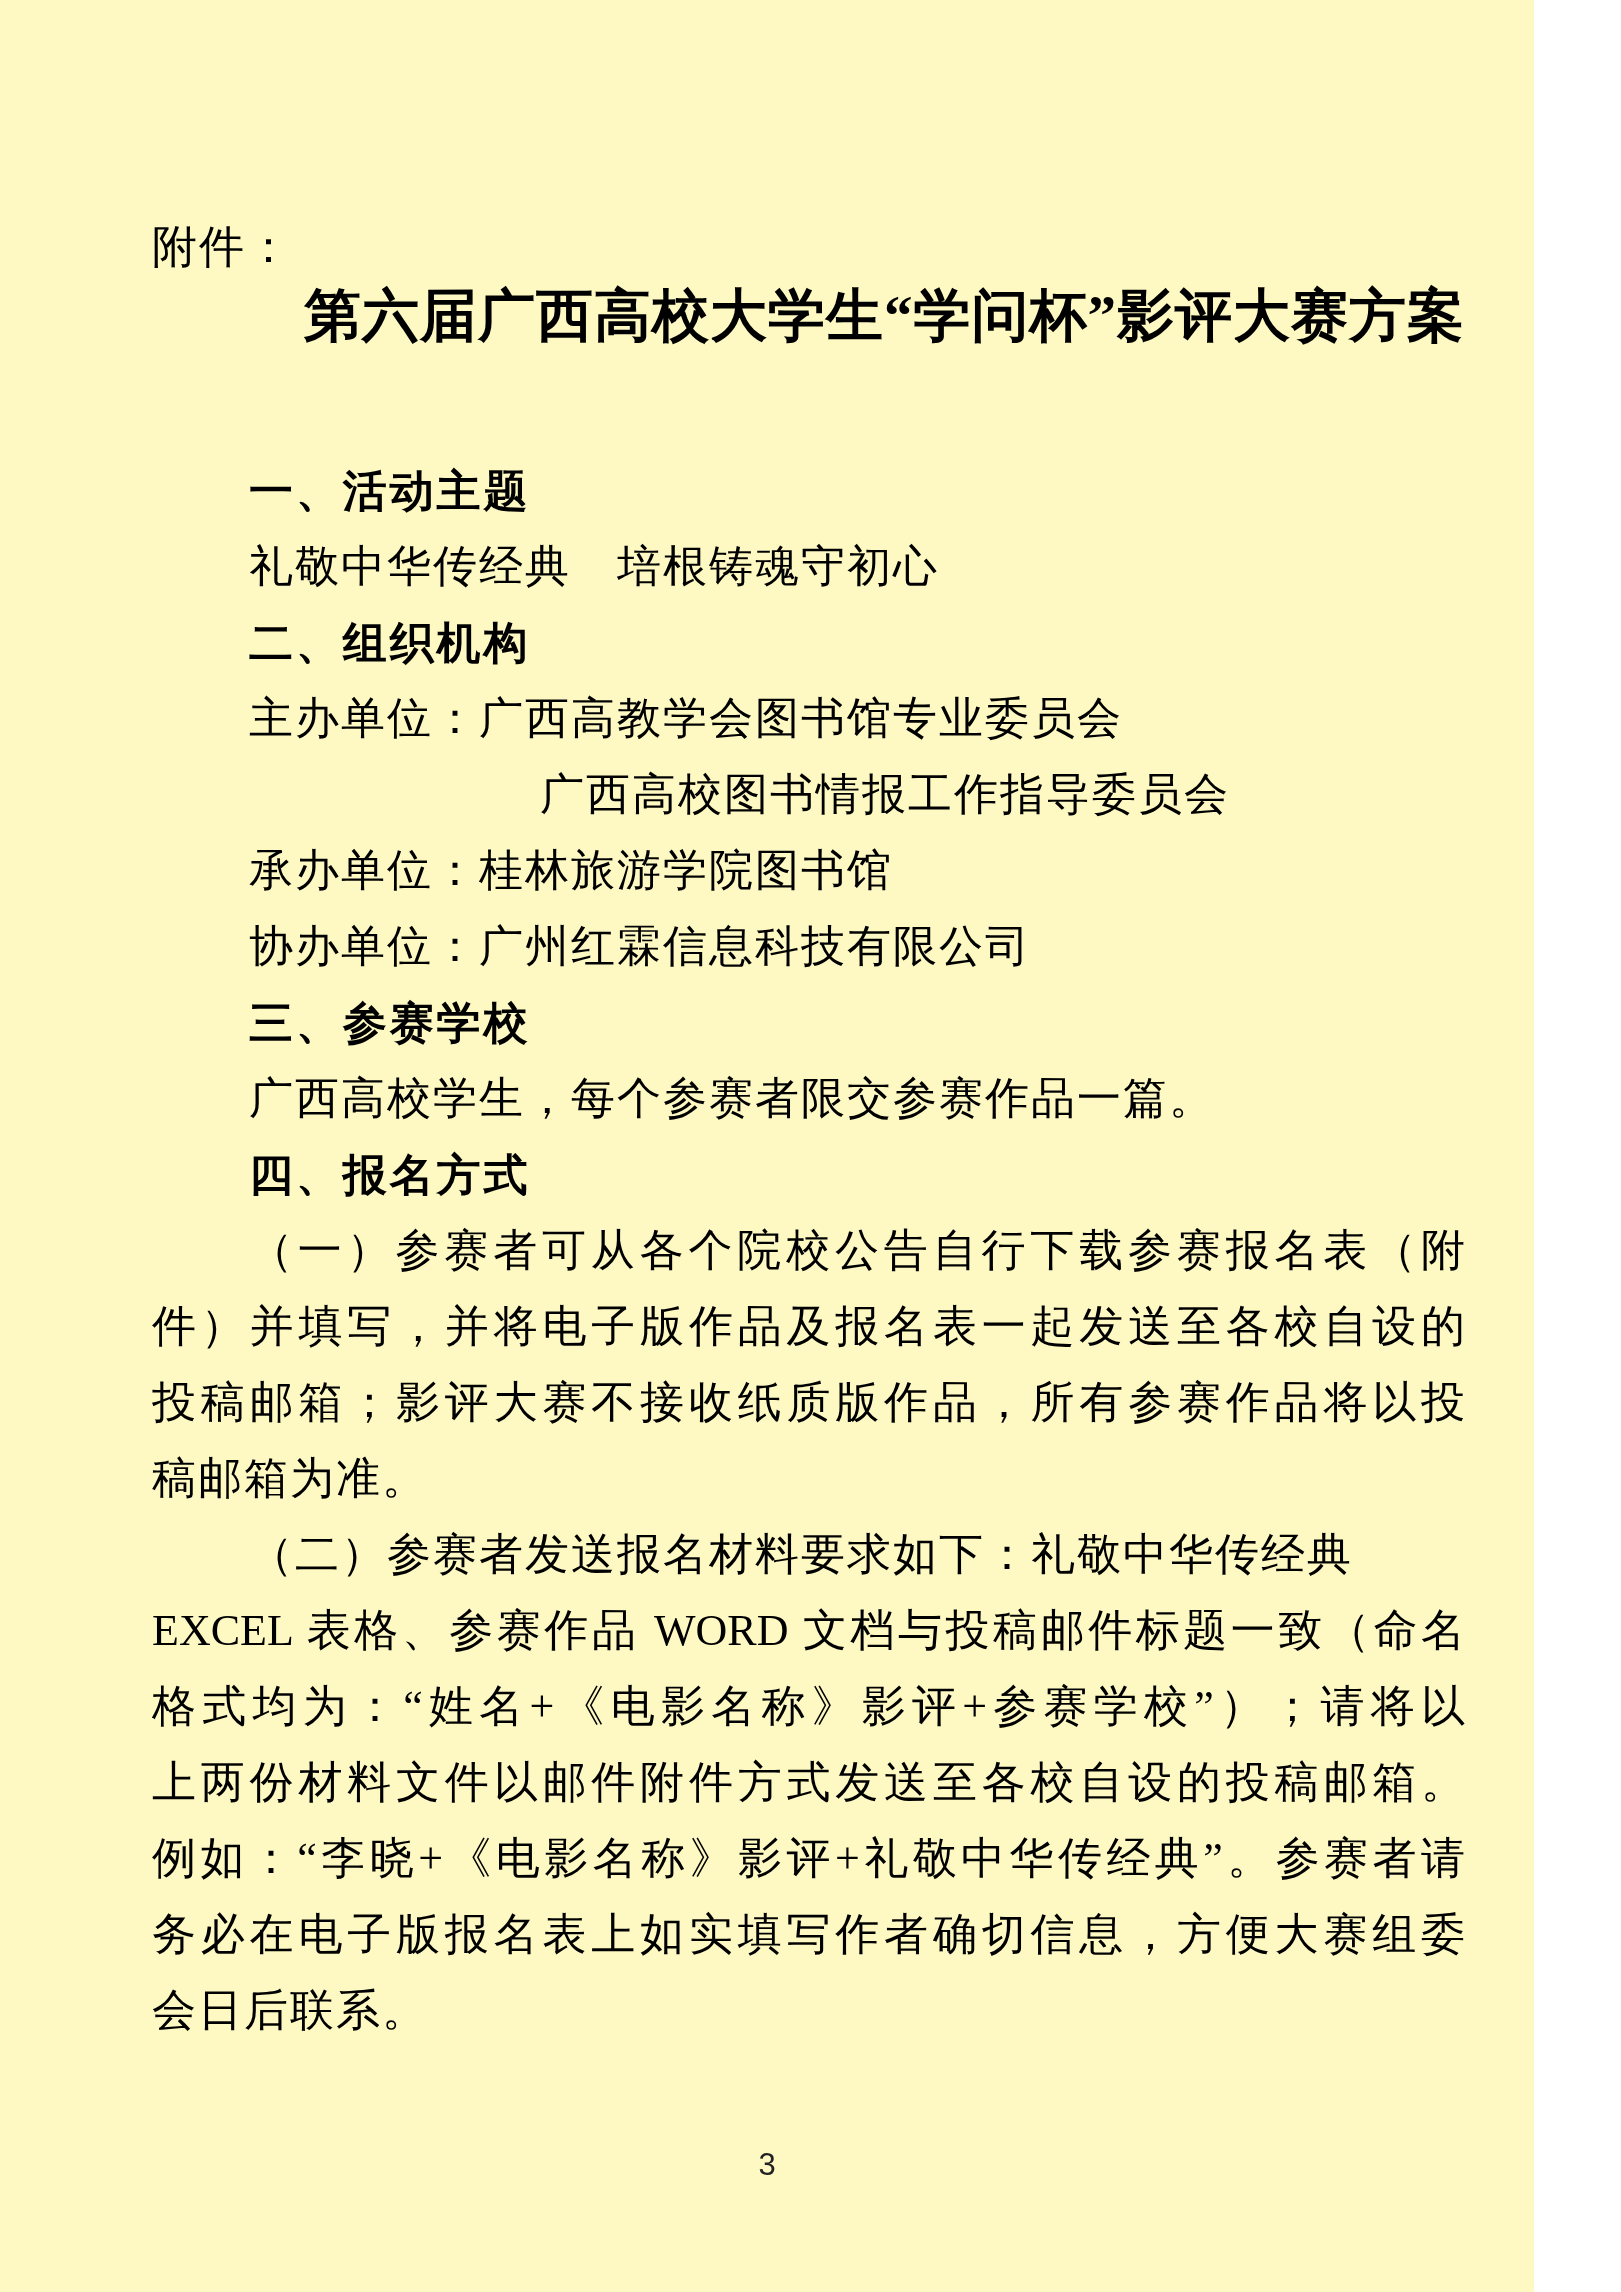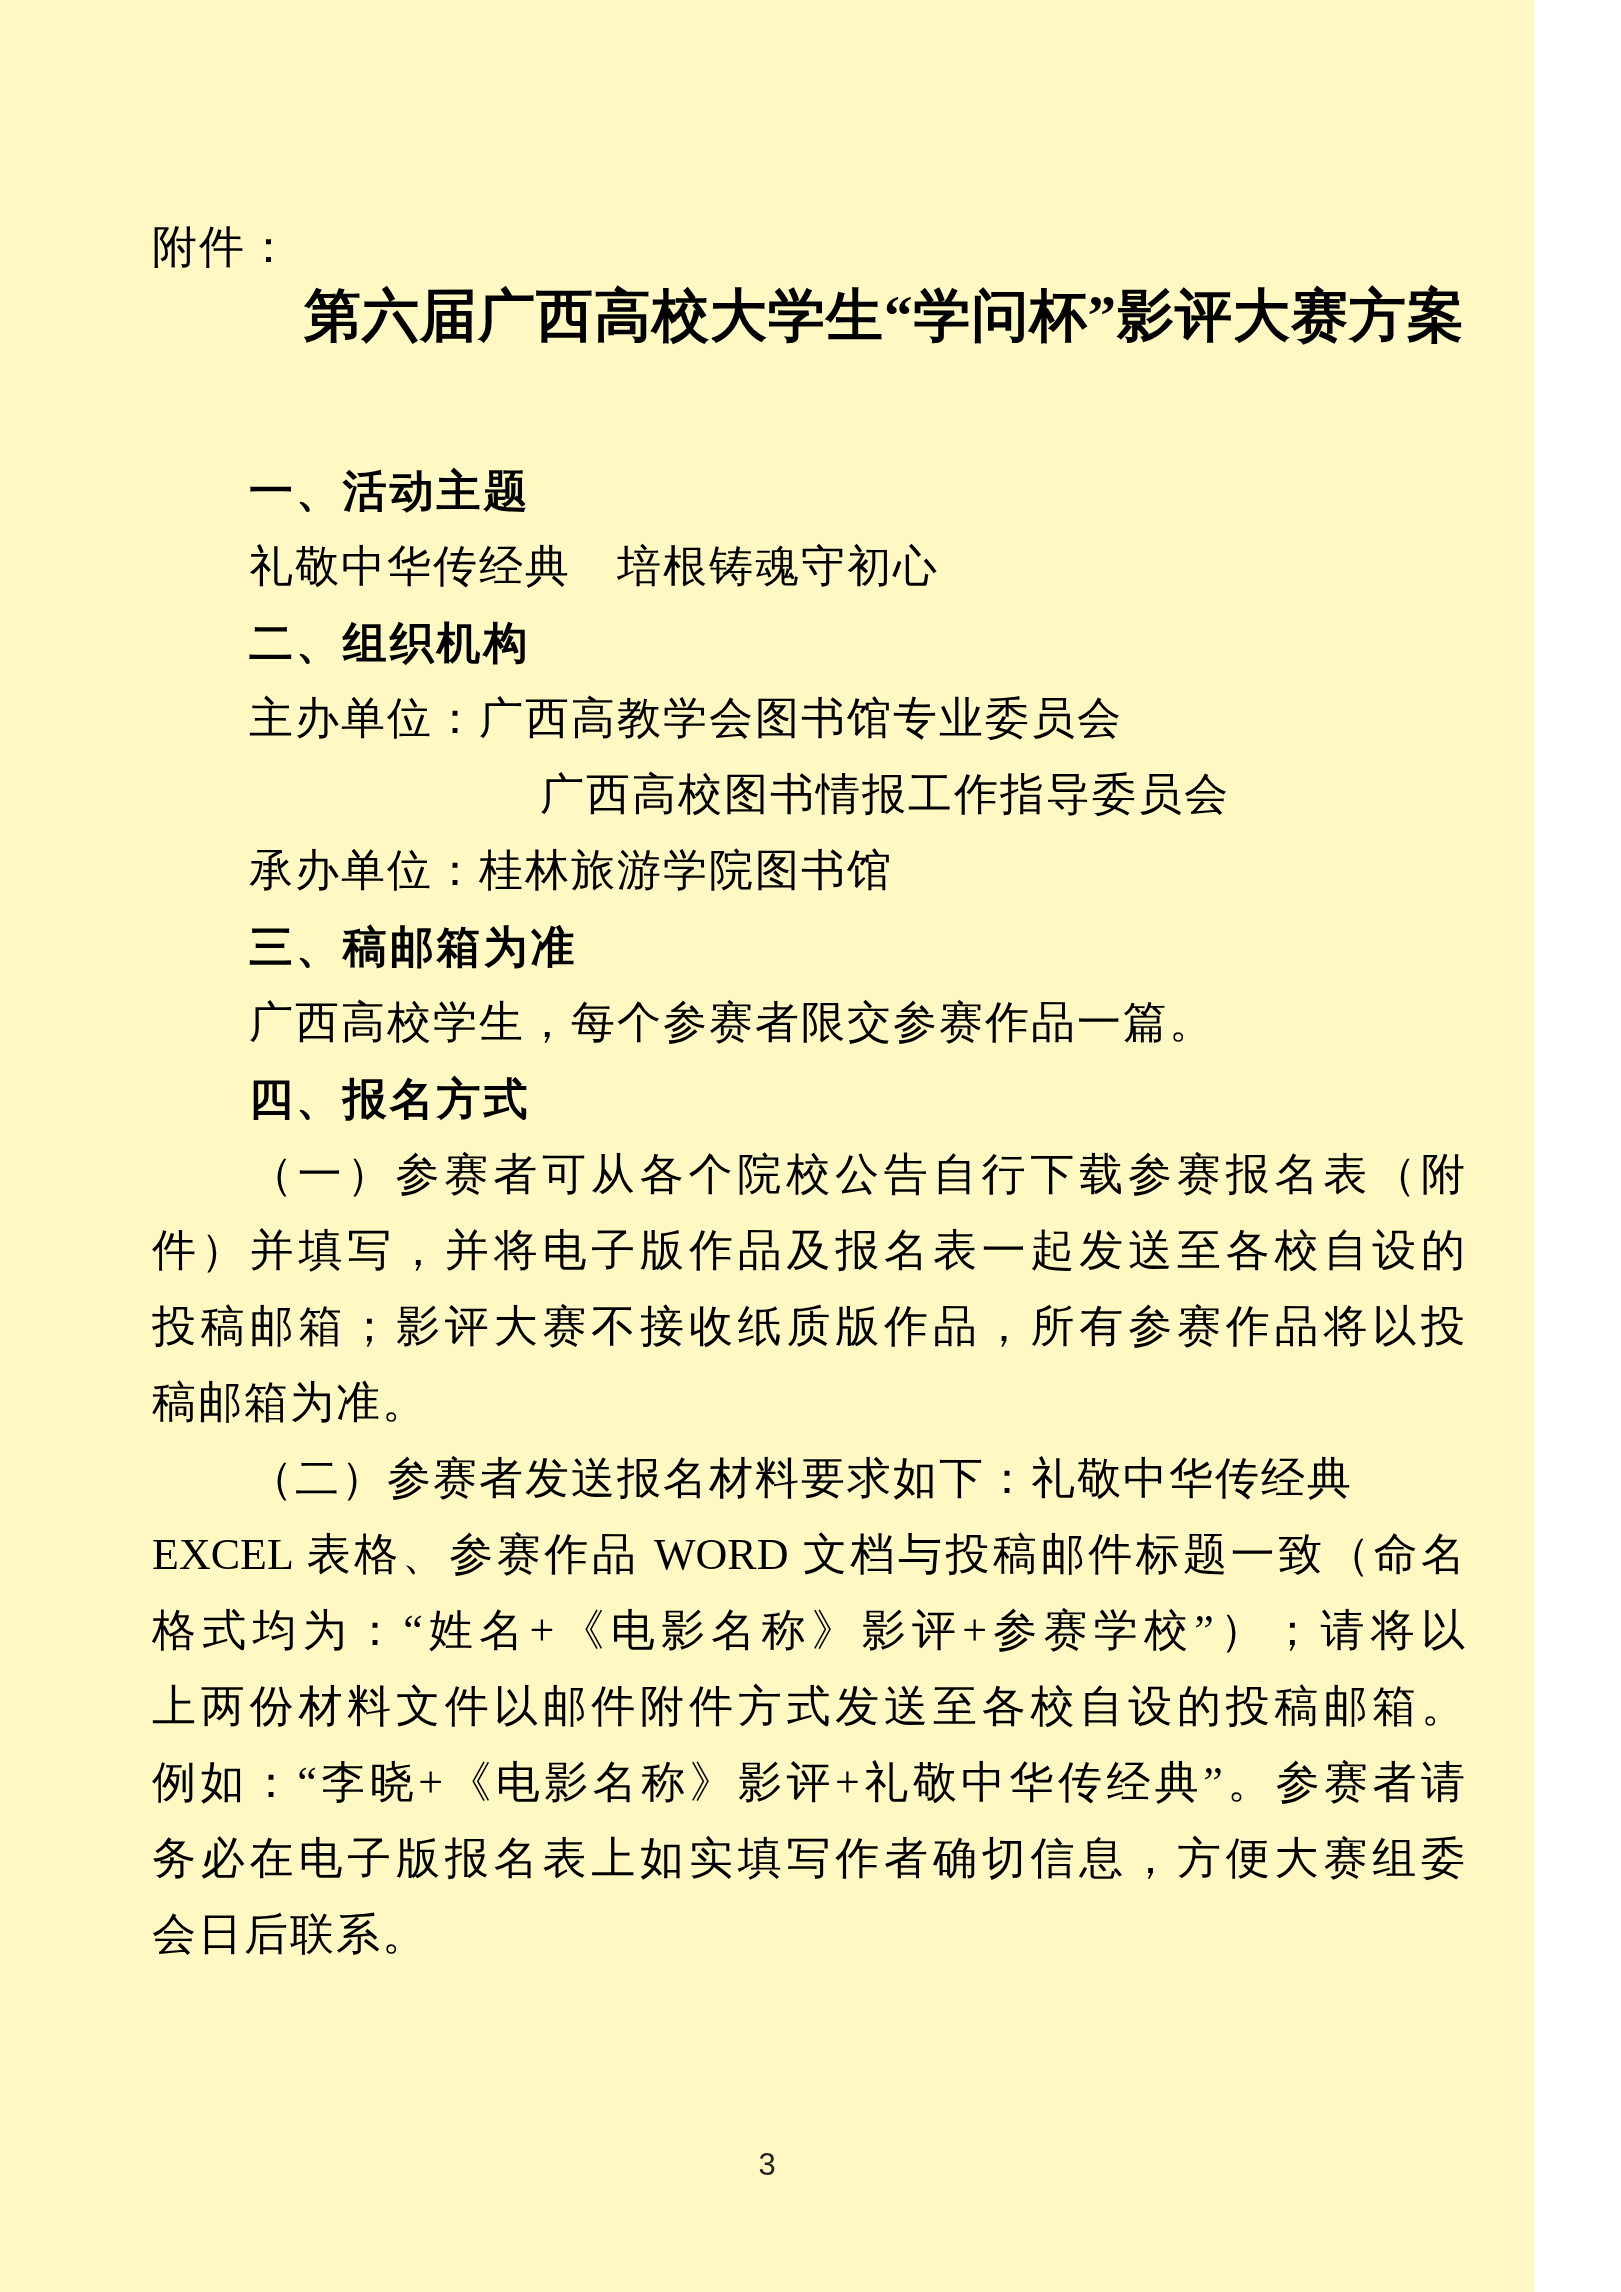--- a/index.html
+++ b/index.html
@@ -79,22 +79,23 @@
 
     <div class="doc-body">
 
       <div class="line heading">一、活动主题</div>
       <div class="line ind2">礼敬中华传经典　培根铸魂守初心</div>
 
       <div class="line heading">二、组织机构</div>
       <div class="line ind2">主办单位：广西高教学会图书馆专业委员会</div>
       <div class="line ind-org">广西高校图书情报工作指导委员会</div>
       <div class="line ind2">承办单位：桂林旅游学院图书馆</div>
+      <div class="line ind2">协办单位：广州红霖信息科技有限公司</div>
 
-      <div class="line heading">三、稿邮箱为准</div>
+      <div class="line heading">三、参赛学校</div>
       <div class="line ind2">广西高校学生，每个参赛者限交参赛作品一篇。</div>
 
       <div class="line heading">四、报名方式</div>
 
       <div class="line ind2 fill">（一）参赛者可从各个院校公告自行下载参赛报名表（附</div>
       <div class="line fill">件）并填写，并将电子版作品及报名表一起发送至各校自设的</div>
       <div class="line fill">投稿邮箱；影评大赛不接收纸质版作品，所有参赛作品将以投</div>
       <div class="line">稿邮箱为准。</div>
 
       <div class="line ind2">（二）参赛者发送报名材料要求如下：礼敬中华传经典</div>

